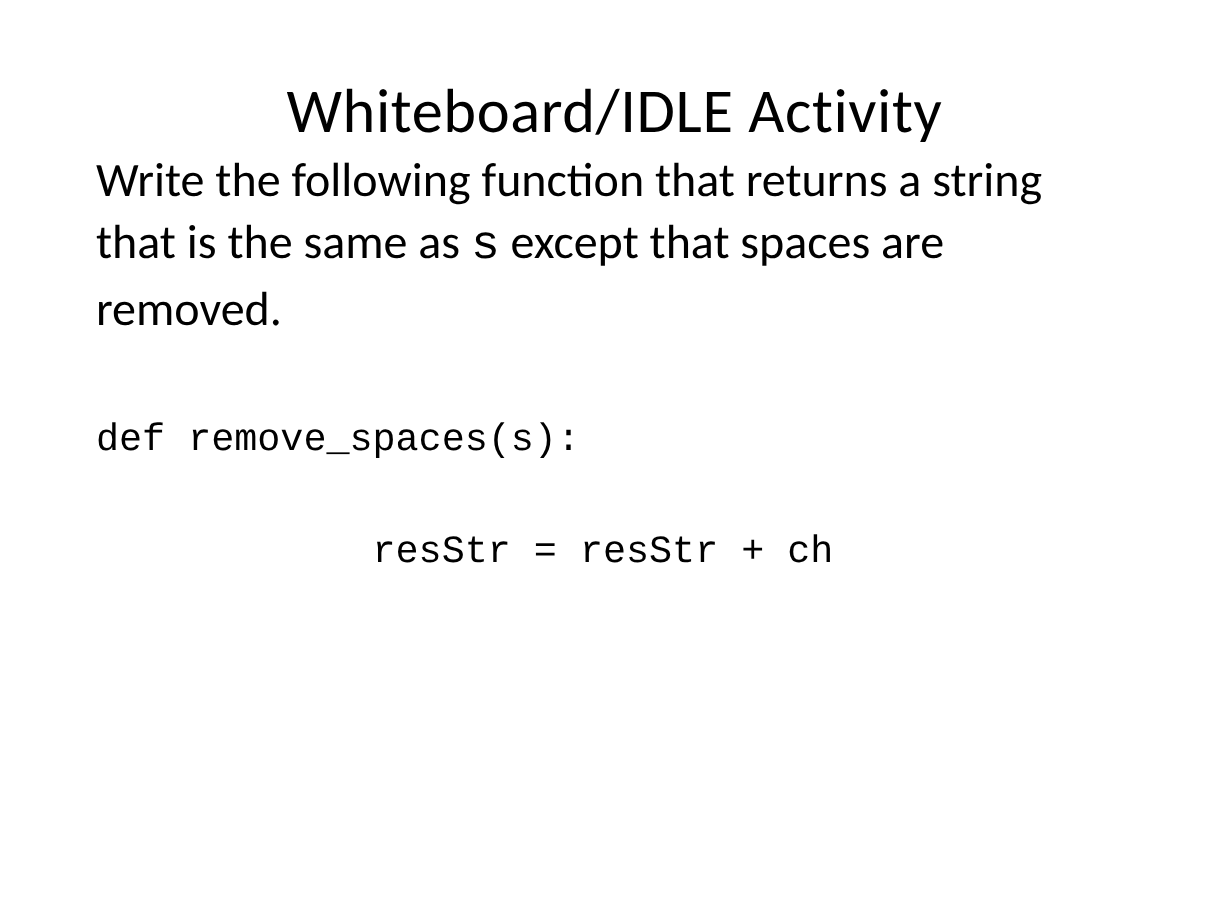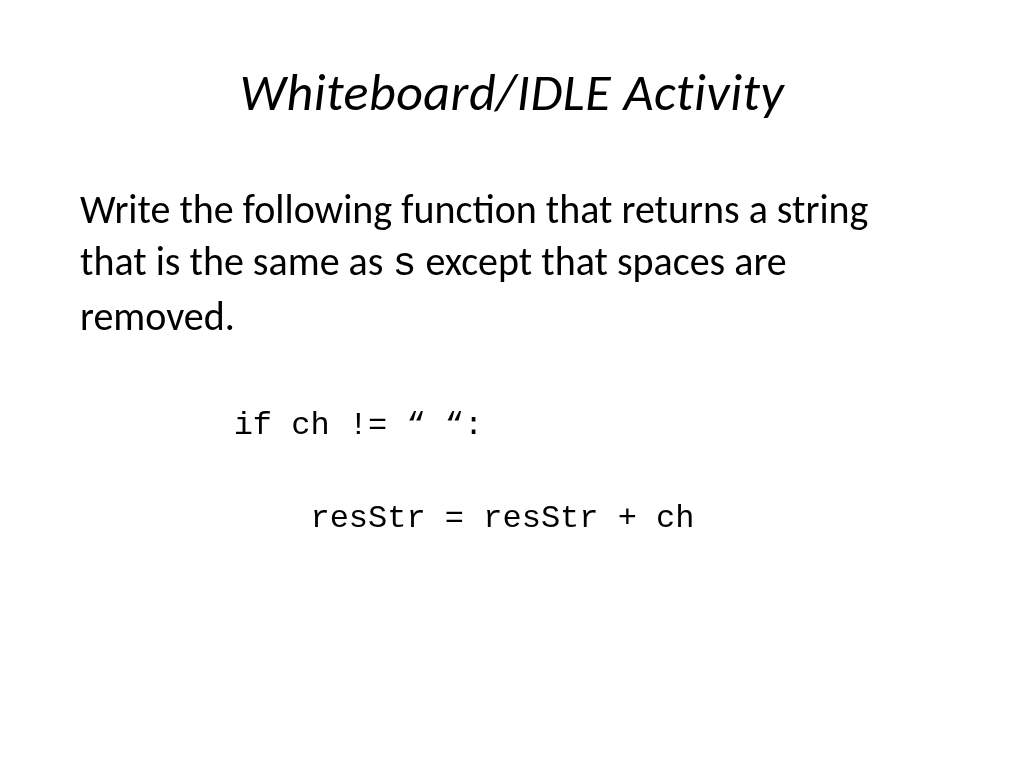--- a/index.html
+++ b/index.html
@@ -13,23 +13,21 @@
       background: #ffffff;
       font-family: Calibri, "Segoe UI", Arial, sans-serif;
       color: #000000;
       padding: 60px 80px 40px 80px;
       overflow: hidden;
     }
     .title {
       font-size: 52px;
       font-weight: 400;
       text-align: center;
-      margin-bottom: 60px;
       letter-spacing: 0.5px;
-      font-style: italic;
     }
     .prompt {
       font-size: 40px;
       line-height: 1.3;
       margin-bottom: 14px;
     }
     .mono-inline {
       font-family: "Courier New", Courier, monospace;
     }
     .code-block {
@@ -42,16 +40,16 @@
 </head>
 <body>
 
 <h1 class="title">Whiteboard/IDLE Activity</h1>
 
 <p class="prompt">
   <span>Write the following function that returns a string that is the same as </span><span class="mono-inline">s</span><span> except that spaces are removed.</span>
 </p>
 
 <div class="code-block">
-<div>        if ch != “ “:</div>
+<div>def remove_spaces(s):</div>
 <div>            resStr = resStr + ch</div>
 
 </div>
 
 </body></html>

